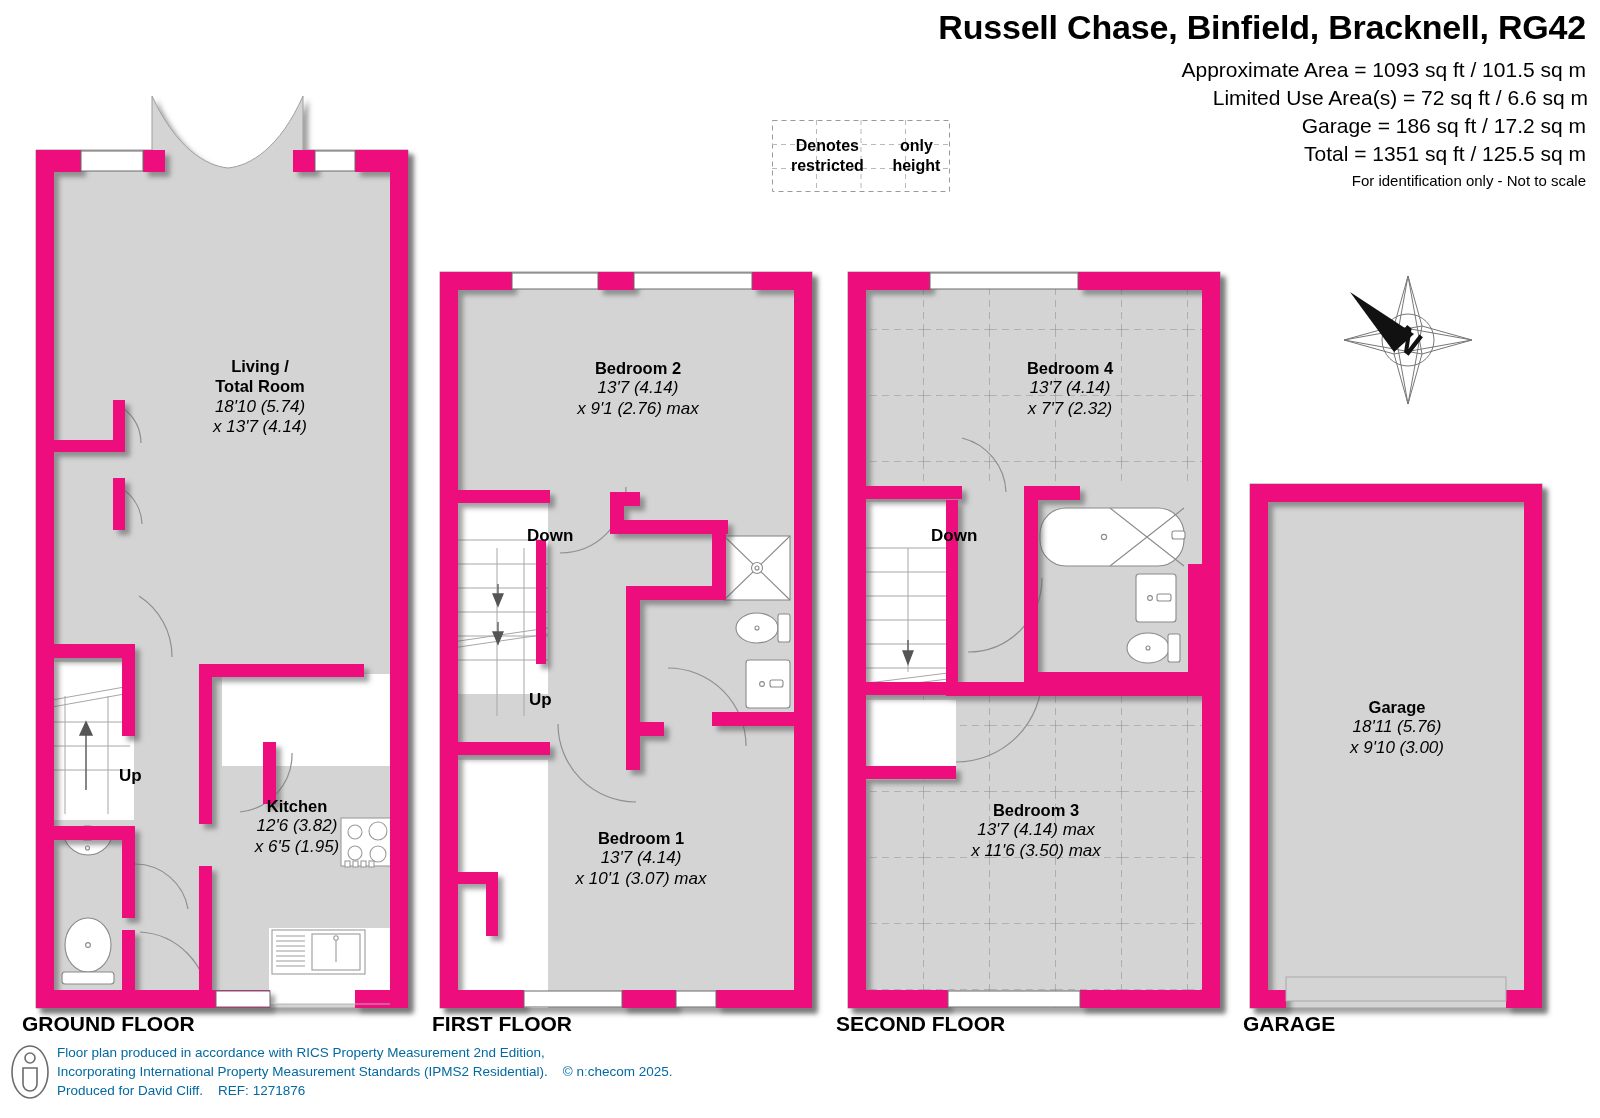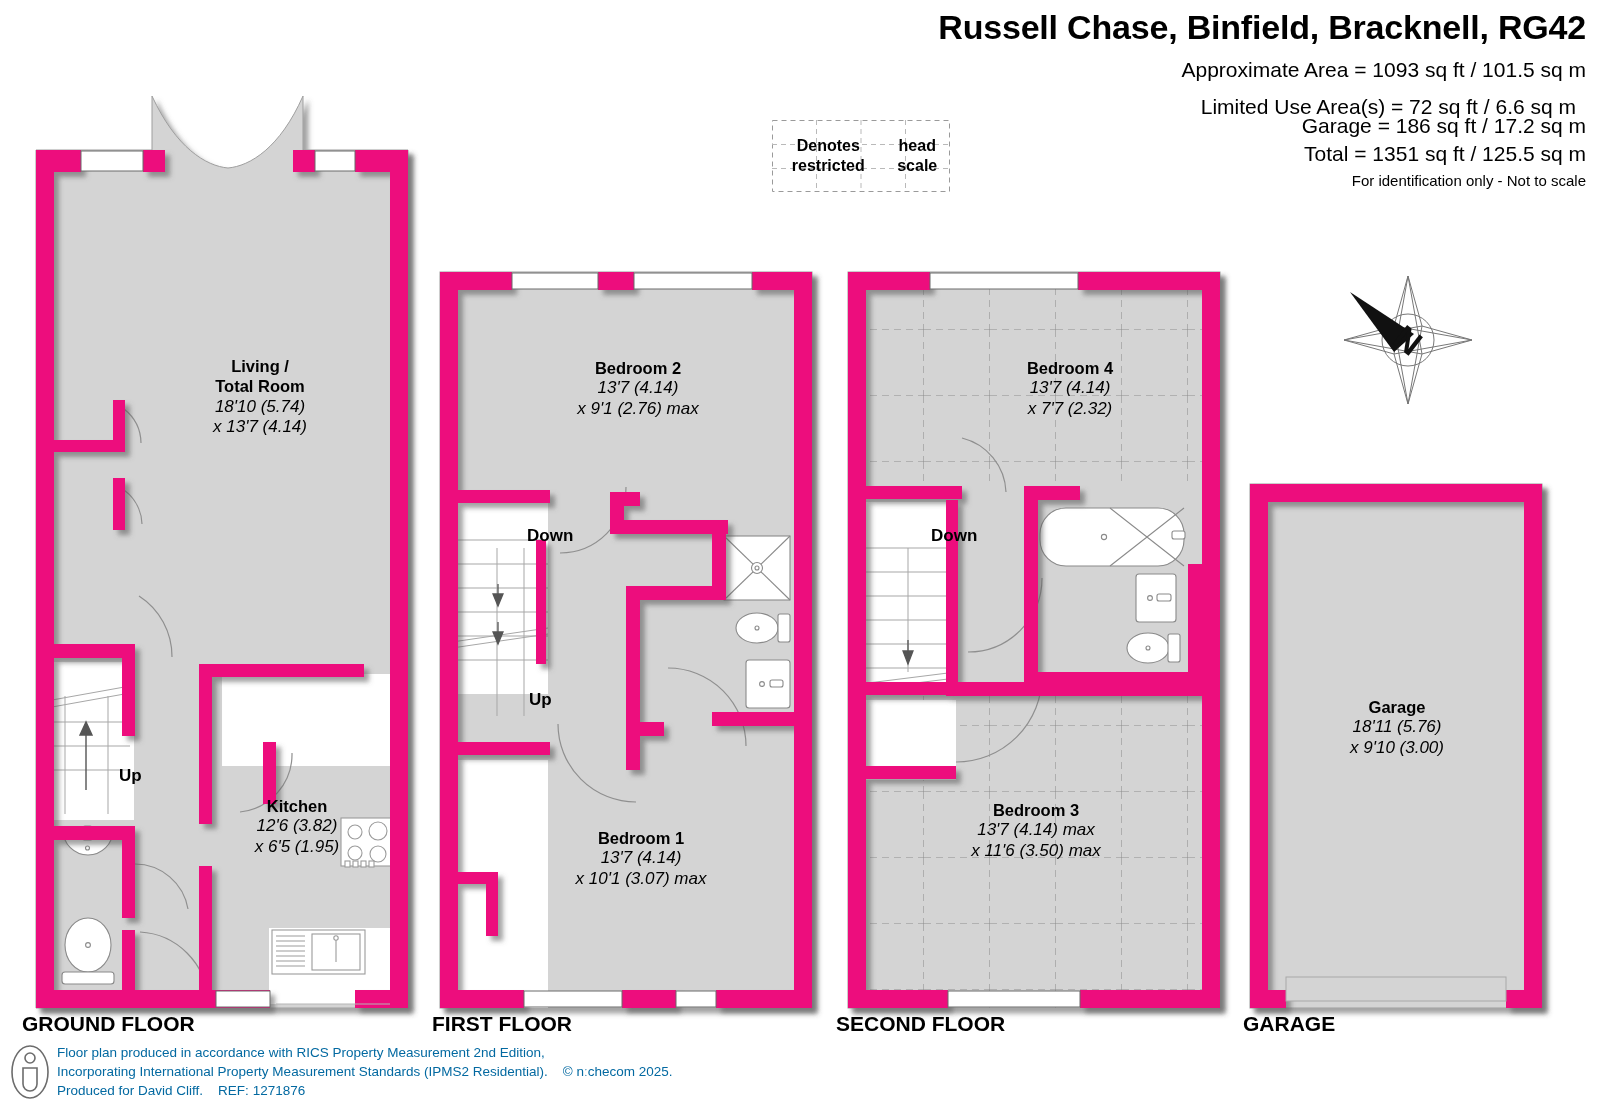--- a/index.html
+++ b/index.html
@@ -36,37 +36,37 @@
   svg{display:block;}
   .pgsvg{position:absolute;left:0;top:0;}
 </style>
 </head>
 <body>
 
 <div id="stage">
 
   <div class="ttl" style="right:14px;top:8px;">Russell Chase, Binfield, Bracknell, RG42</div>
   <div class="meta" style="right:14px;top:58px;">Approximate Area = 1093 sq ft / 101.5 sq m</div>
-  <div class="meta" style="right:24px;top:86px;margin-top:9px;">Limited Use Area(s) = 72 sq ft / 6.6 sq m</div>
+  <div class="meta" style="right:12px;top:86px;">Limited Use Area(s) = 72 sq ft / 6.6 sq m</div>
   <div class="meta" style="right:14px;top:114px;">Garage = 186 sq ft / 17.2 sq m</div>
   <div class="meta" style="right:14px;top:142px;">Total = 1351 sq ft / 125.5 sq m</div>
   <div class="meta small" style="right:14px;top:172px;">For identification only - Not to scale</div>
 
   <div class="legend-box">
     <svg class="grid" width="178" height="72" viewBox="0 0 178 72">
       <rect x="0.5" y="0.5" width="177" height="71" fill="none" stroke="#9a9a9a" stroke-width="1" stroke-dasharray="5,4"></rect>
       <line x1="44.5" y1="0" x2="44.5" y2="72" stroke="#b9b9b9" stroke-width="1" stroke-dasharray="5,4"></line>
       <line x1="89" y1="0" x2="89" y2="72" stroke="#b9b9b9" stroke-width="1" stroke-dasharray="5,4"></line>
       <line x1="133.5" y1="0" x2="133.5" y2="72" stroke="#b9b9b9" stroke-width="1" stroke-dasharray="5,4"></line>
       <line x1="0" y1="24.5" x2="178" y2="24.5" stroke="#b9b9b9" stroke-width="1" stroke-dasharray="5,4"></line>
       <line x1="0" y1="48.5" x2="178" y2="48.5" stroke="#b9b9b9" stroke-width="1" stroke-dasharray="5,4"></line>
     </svg>
     <div class="lbl">
       <span>Denotes restricted</span>
-      <span>head scale</span>
+      <span>only height</span>
     </div>
   </div>
 
   <svg class="pgsvg" width="1600" height="1118" viewBox="0 0 1600 1118">
     <defs>
       <filter id="sh" x="-25%" y="-25%" width="160%" height="160%">
         <feDropShadow dx="5" dy="5" stdDeviation="2.4" flood-color="#555" flood-opacity="0.55"></feDropShadow>
       </filter>
       <pattern id="hhgrid" width="66" height="66" patternUnits="userSpaceOnUse">
         <rect width="66" height="66" fill="none"></rect>

